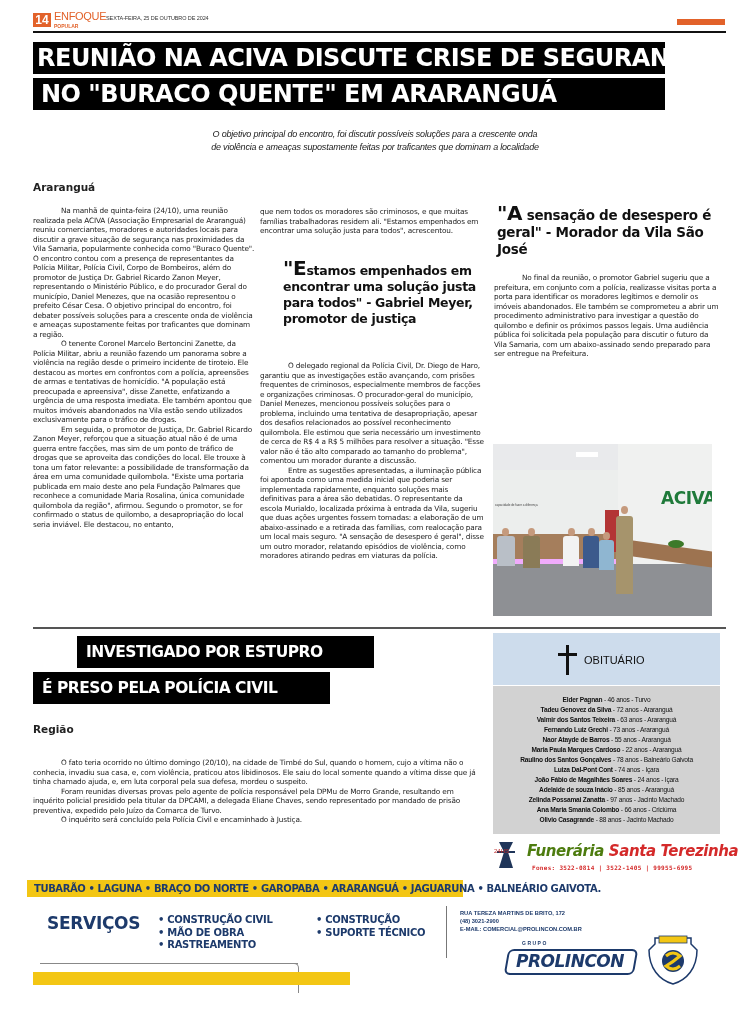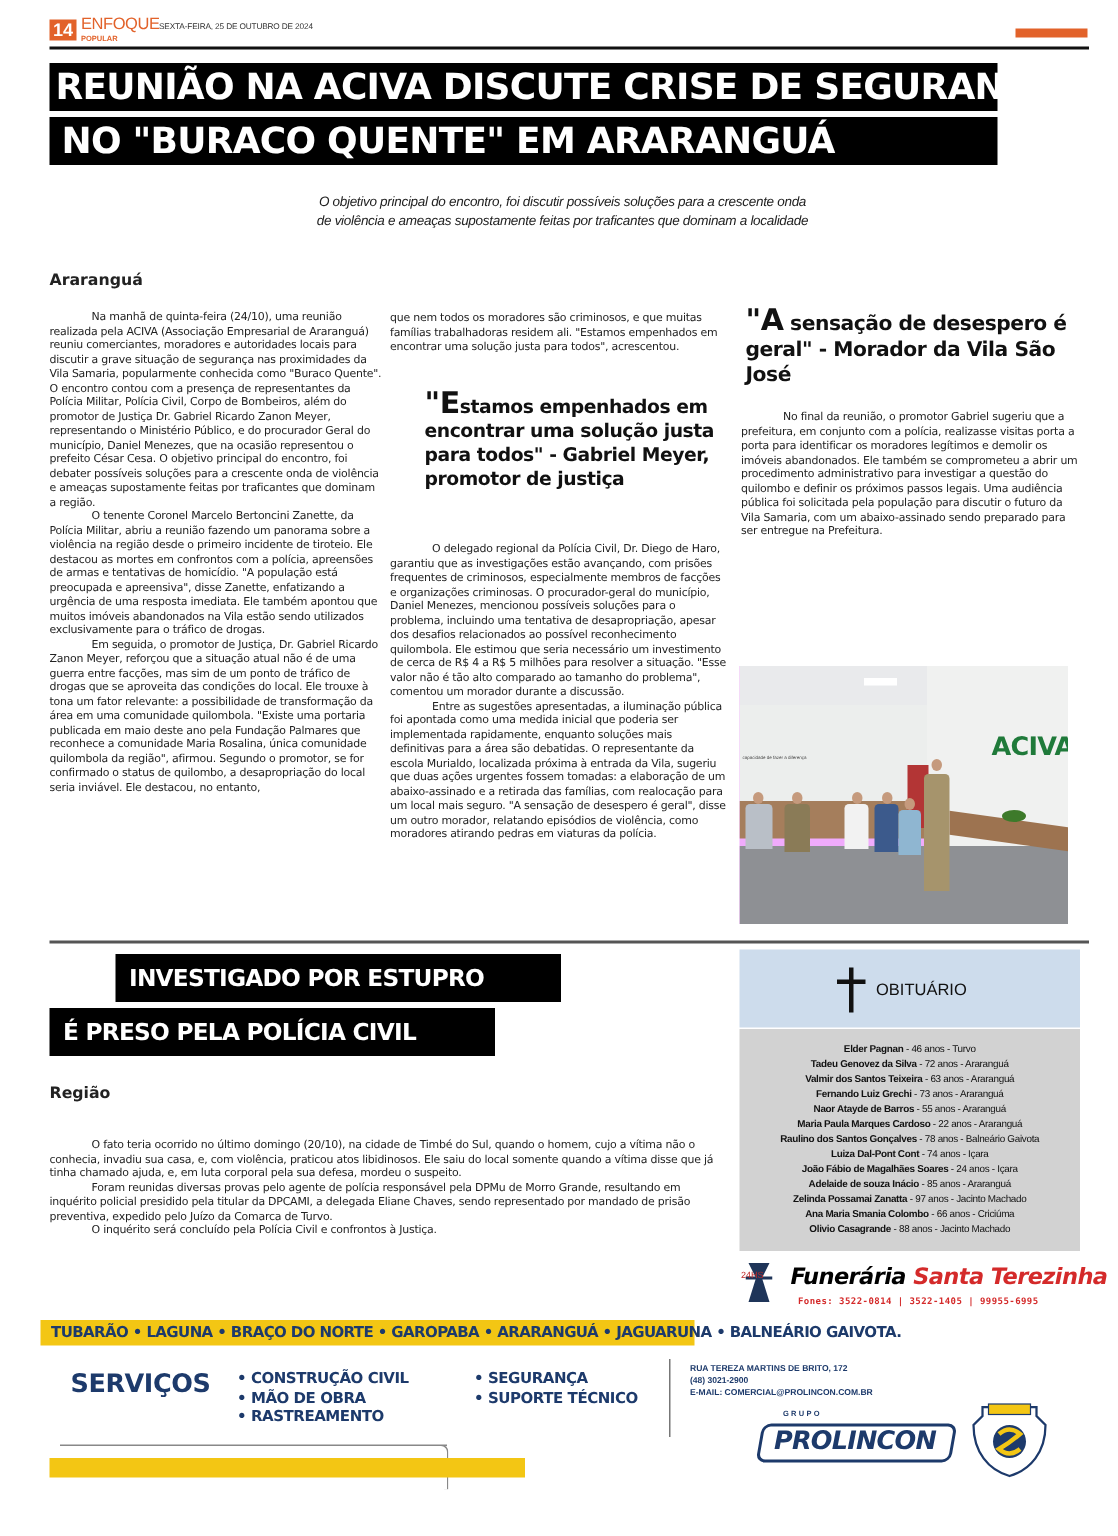--- a/index.html
+++ b/index.html
@@ -66,21 +66,21 @@
   .cross-v { position: absolute; left: 73px; top: 12px; width: 3px; height: 30px; background: #111; }
   .cross-h { position: absolute; left: 65px; top: 20px; width: 19px; height: 3px; background: #111; }
   .obit-title { position: absolute; left: 91px; top: 21px; font: 11px "Liberation Sans", sans-serif; color: #111; }
   .obit-body { left: 493px; top: 686px; width: 227px; height: 148px; background: #d2d2d2; padding-top: 9px; }
   .obit-row { text-align: center; font: 6.6px/10px "Liberation Sans", sans-serif; color: #111; letter-spacing: -0.2px; white-space: nowrap; }
   .obit-row b { font-weight: bold; }
 
   .fun-logo { left: 497px; top: 842px; width: 18px; height: 26px; }
   .fun-24 { left: 494px; top: 848px; font: 6px "Liberation Sans", sans-serif; color: #c02a2a; }
   .fun-name { left: 527px; top: 842px; font: italic bold 15px "DejaVu Sans", sans-serif; letter-spacing: -0.4px; }
-  .fun-name .n1 { color: #000000; }
+  .fun-name .n1 { color: #4d7c0f; }
   .fun-name .n2 { color: #d42a2a; }
   .fun-phones { left: 532px; top: 864px; font: bold 6px "DejaVu Sans Mono", monospace; color: #d42a2a; letter-spacing: 0.3px; }
 
   
   .cities-bar { left: 27px; top: 880px; width: 436px; height: 17px; background: #f3c614; }
   .cities { left: 34px; top: 883px; font: bold 10px "DejaVu Sans", sans-serif; color: #1d3a6b; letter-spacing: -0.4px; white-space: nowrap; }
   .serv-title { left: 47px; top: 913px; font: bold 17px "DejaVu Sans", sans-serif; color: #1d3a6b; letter-spacing: -0.3px; }
   .serv-list { font: bold 10px/12.5px "DejaVu Sans", sans-serif; color: #1d3a6b; letter-spacing: -0.3px; white-space: nowrap; }
   .sl1 { left: 158px; top: 914px; }
   .sl2 { left: 316px; top: 914px; }
@@ -172,21 +172,21 @@
 <div class="abs mid-rule"></div>
 
 <div class="abs headline-bar hl3">INVESTIGADO POR ESTUPRO</div>
 <div class="abs headline-bar hl4">É PRESO PELA POLÍCIA CIVIL</div>
 
 <div class="abs kicker" style="left:33px; top:723px;">Região</div>
 
 <div class="abs col c4">
   <p>O fato teria ocorrido no último domingo (20/10), na cidade de Timbé do Sul, quando o homem, cujo a vítima não o conhecia, invadiu sua casa, e, com violência, praticou atos libidinosos. Ele saiu do local somente quando a vítima disse que já tinha chamado ajuda, e, em luta corporal pela sua defesa, mordeu o suspeito.</p>
   <p>Foram reunidas diversas provas pelo agente de polícia responsável pela DPMu de Morro Grande, resultando em inquérito policial presidido pela titular da DPCAMI, a delegada Eliane Chaves, sendo representado por mandado de prisão preventiva, expedido pelo Juízo da Comarca de Turvo.</p>
-  <p>O inquérito será concluído pela Polícia Civil e confrontos à Justiça.</p>
+  <p>O inquérito será concluído pela Polícia Civil e encaminhado à Justiça.</p>
 </div>
 
 <div class="abs obit-head">
   <div>
     <div class="cross-v"></div>
     <div class="cross-h"></div>
   </div>
   <div class="obit-title">OBITUÁRIO</div>
 </div>
 <div class="abs obit-body">
@@ -218,21 +218,21 @@
 <div class="abs cities-bar"></div>
 <div class="abs cities">TUBARÃO • LAGUNA • BRAÇO DO NORTE • GAROPABA • ARARANGUÁ • JAGUARUNA • BALNEÁRIO GAIVOTA.</div>
 
 <div class="abs serv-title">SERVIÇOS</div>
 <div class="abs serv-list sl1">
   <div>• CONSTRUÇÃO CIVIL</div>
   <div>• MÃO DE OBRA</div>
   <div>• RASTREAMENTO</div>
 </div>
 <div class="abs serv-list sl2">
-  <div>• SEGURANÇA</div>
+  <div>• CONSTRUÇÃO</div>
   <div>• SUPORTE TÉCNICO</div>
 </div>
 <div class="abs ad-vrule"></div>
 <div class="abs ad-hline"></div>
 <div class="abs ad-hline-c"></div>
 <div class="abs ad-ybar"></div>
 
 <div class="abs contact">
   <div>RUA TEREZA MARTINS DE BRITO, 172</div>
   <div>(48) 3021-2900</div>

